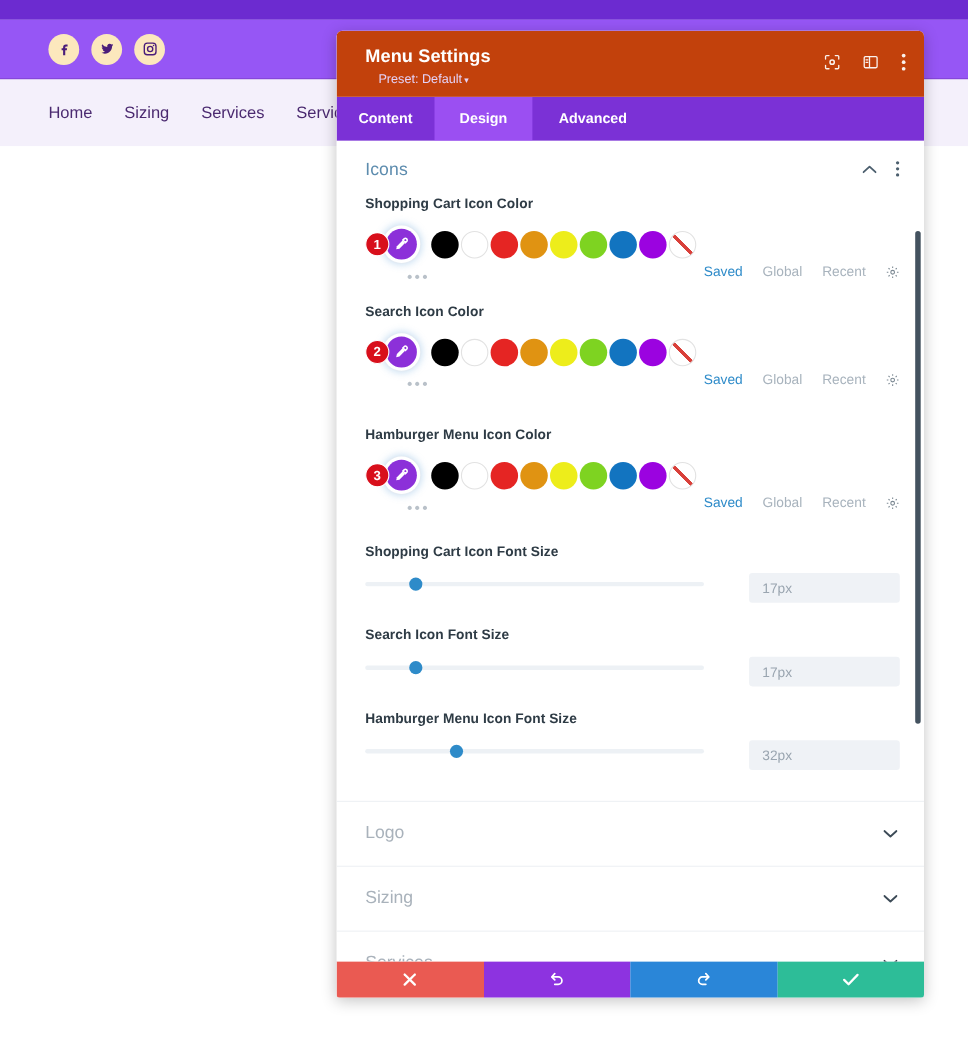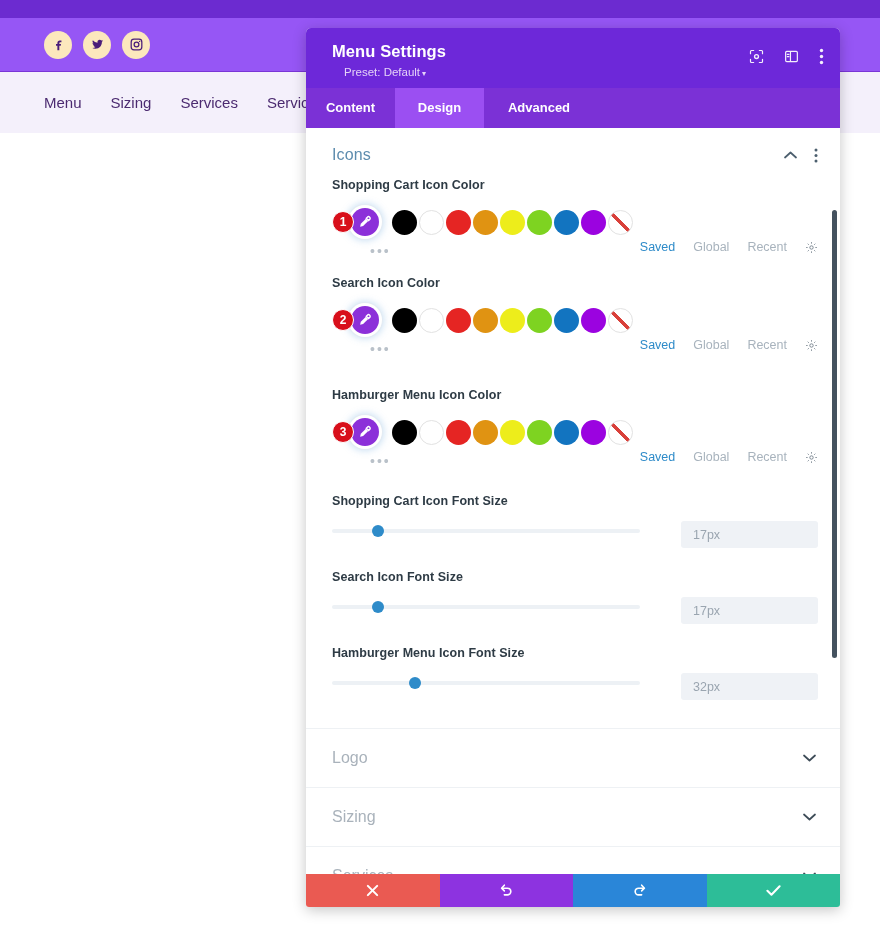--- a/index.html
+++ b/index.html
@@ -51,21 +51,21 @@
     width: 534px; height: 879px;
     border-radius: 5px 5px 3px 3px;
     background: #ffffff;
     box-shadow: 0 3px 14px rgba(0,0,0,0.23);
     display: flex; flex-direction: column;
     overflow: hidden;
   }
 
   
   .modal-header {
-    background: #6d28d9;
+    background: #c2410c;
     padding: 14px 18px 10px 26px;
     position: relative; flex: none;
   }
   .modal-title {
     color: #ffffff; font-size: 16.5px; font-weight: bold;
     letter-spacing: 0.1px;
   }
   .modal-preset {
     color: #e4d2f8; font-size: 11.5px; margin-top: 5px; padding-left: 12px;
   }
@@ -99,21 +99,21 @@
   .scrollbar-track {
     position: absolute; right: 0; top: 0; width: 10px; height: 100%;
   }
   .scrollbar-thumb {
     position: absolute; right: 3px; top: 82px; width: 5px; height: 448px;
     background: #44525f; border-radius: 3px;
   }
 
   
   .sec-open-head {
-    display: flex; align-items: center; justify-content: space-between;
+    display: flex; align-items: flex-start; justify-content: space-between;
     padding: 18px 22px 14px 26px;
     gap: 32px;
   }
   .sec-open-title { font-size: 16px; color: #5d8cae; letter-spacing: .1px; }
   .sec-head-tools { display: flex; align-items: center; gap: 17px; }
   .sec-head-tools span { line-height: 0; cursor: pointer; }
 
   .field { padding: 0 22px 0 26px; }
   .field-label {
     font-size: 12.5px; color: #2e3b45; font-weight: bold;
@@ -231,21 +231,21 @@
     <a class="social-btn">
       <svg width="15" height="15" viewBox="0 0 24 24" fill="none" stroke="currentColor" stroke-width="2">
           <rect x="3.5" y="3.5" width="17" height="17" rx="4.5"></rect>
           <circle cx="12" cy="12" r="3.8"></circle>
           <circle cx="17" cy="7" r="1.1" fill="currentColor" stroke="none"></circle>
         </svg>
     </a>
   </div>
 
   <div class="bg-nav">
-    <a class="bg-nav-item">Menu</a>
+    <a class="bg-nav-item">Home</a>
     <a class="bg-nav-item">Sizing</a>
     <a class="bg-nav-item">Services</a>
     <a class="bg-nav-item">Service</a>
   </div>
 
   <div class="bg-body"></div>
 
   <div id="modal">
 
     <div class="modal-header">

